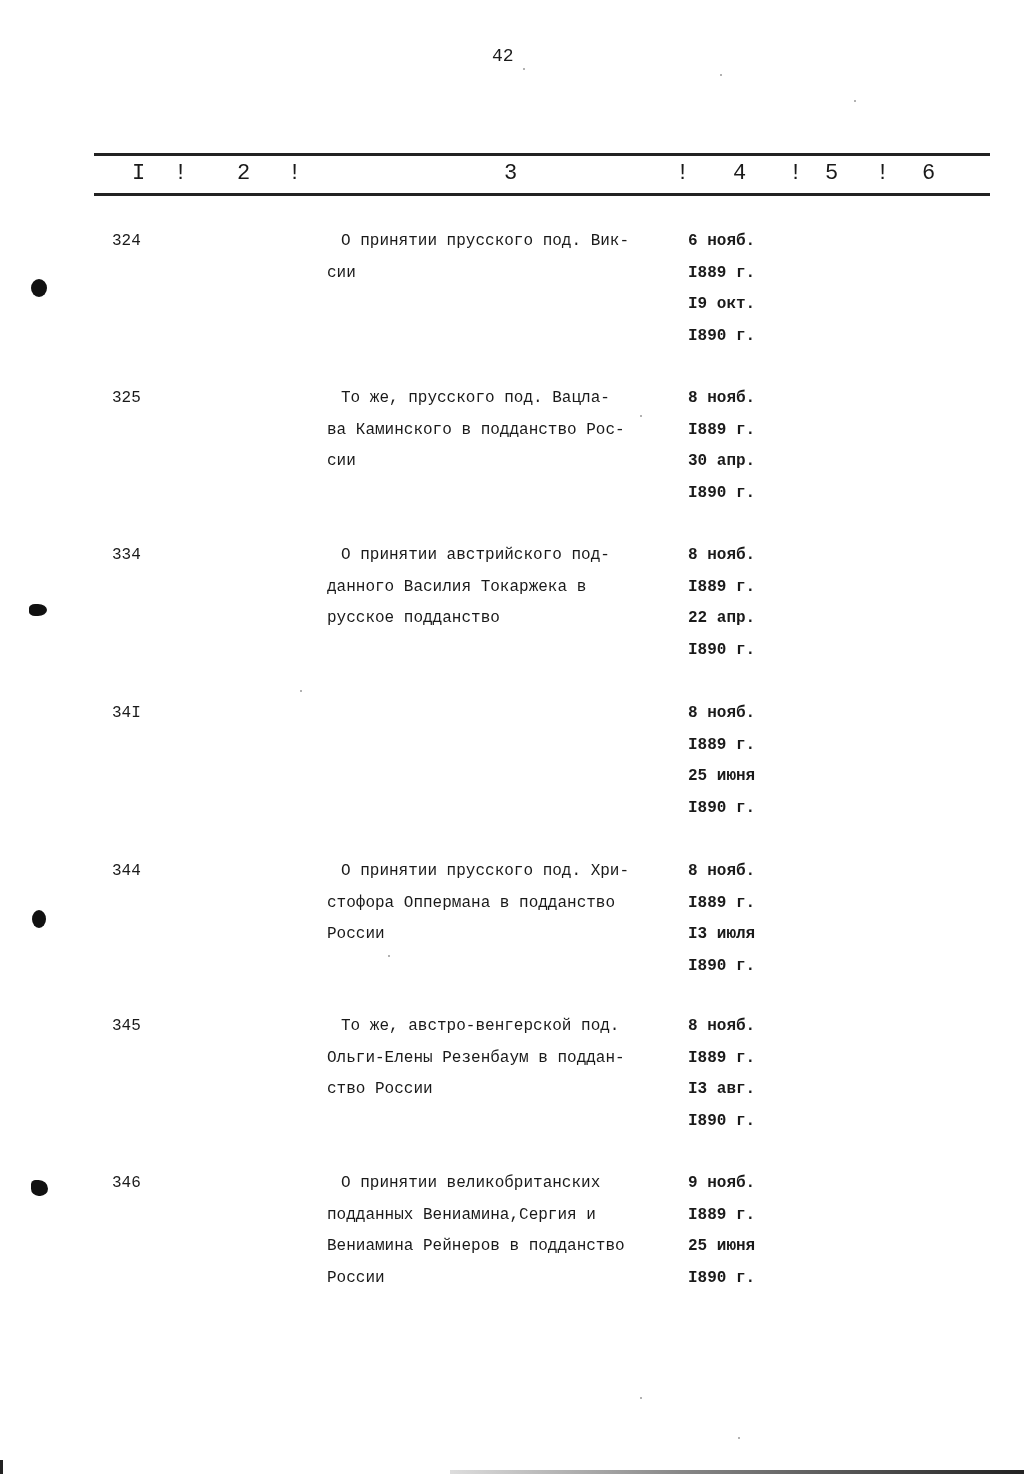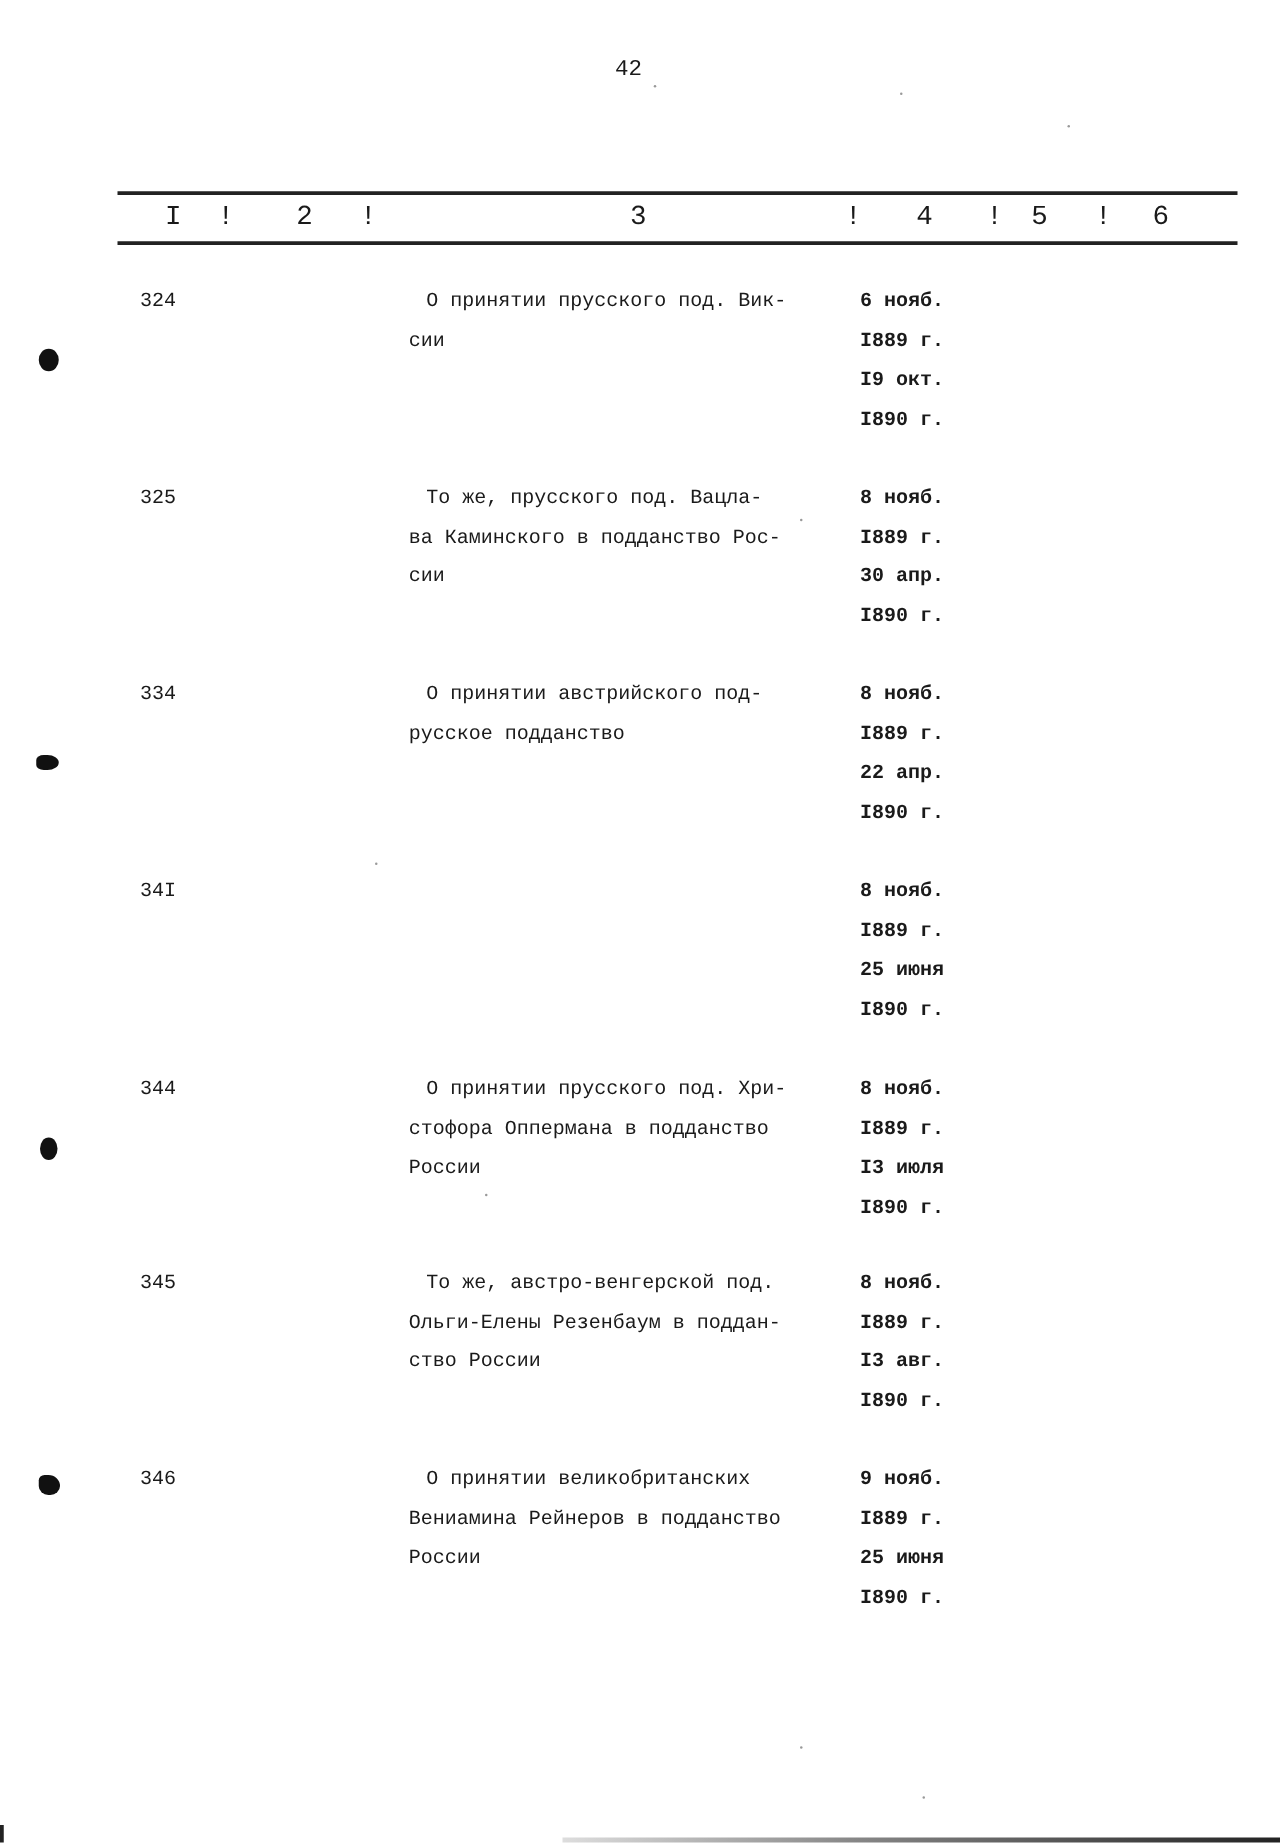--- a/index.html
+++ b/index.html
@@ -160,20 +160,21 @@
     <span class="line">I889 г.</span>
     <span class="line">30 апр.</span>
     <span class="line">I890 г.</span>
   </div>
 </div>
 
 <div class="entry" style="top:540px">
   <span class="num">334</span>
   <div class="desc">
     <span class="line first">О принятии австрийского под-</span>
+    <span class="line">данного Василия Токаржека в</span>
     <span class="line">русское подданство</span>
     <span class="line"></span>
   </div>
   <div class="dates">
     <span class="line">8 нояб.</span>
     <span class="line">I889 г.</span>
     <span class="line">22 апр.</span>
     <span class="line">I890 г.</span>
   </div>
 </div>
@@ -217,20 +218,21 @@
     <span class="line">I889 г.</span>
     <span class="line">I3 авг.</span>
     <span class="line">I890 г.</span>
   </div>
 </div>
 
 <div class="entry" style="top:1168px">
   <span class="num">346</span>
   <div class="desc">
     <span class="line first">О принятии великобританских</span>
+    <span class="line">подданных Вениамина,Сергия и</span>
     <span class="line">Вениамина Рейнеров в подданство</span>
     <span class="line">России</span>
   </div>
   <div class="dates">
     <span class="line">9 нояб.</span>
     <span class="line">I889 г.</span>
     <span class="line">25 июня</span>
     <span class="line">I890 г.</span>
   </div>
 </div>

